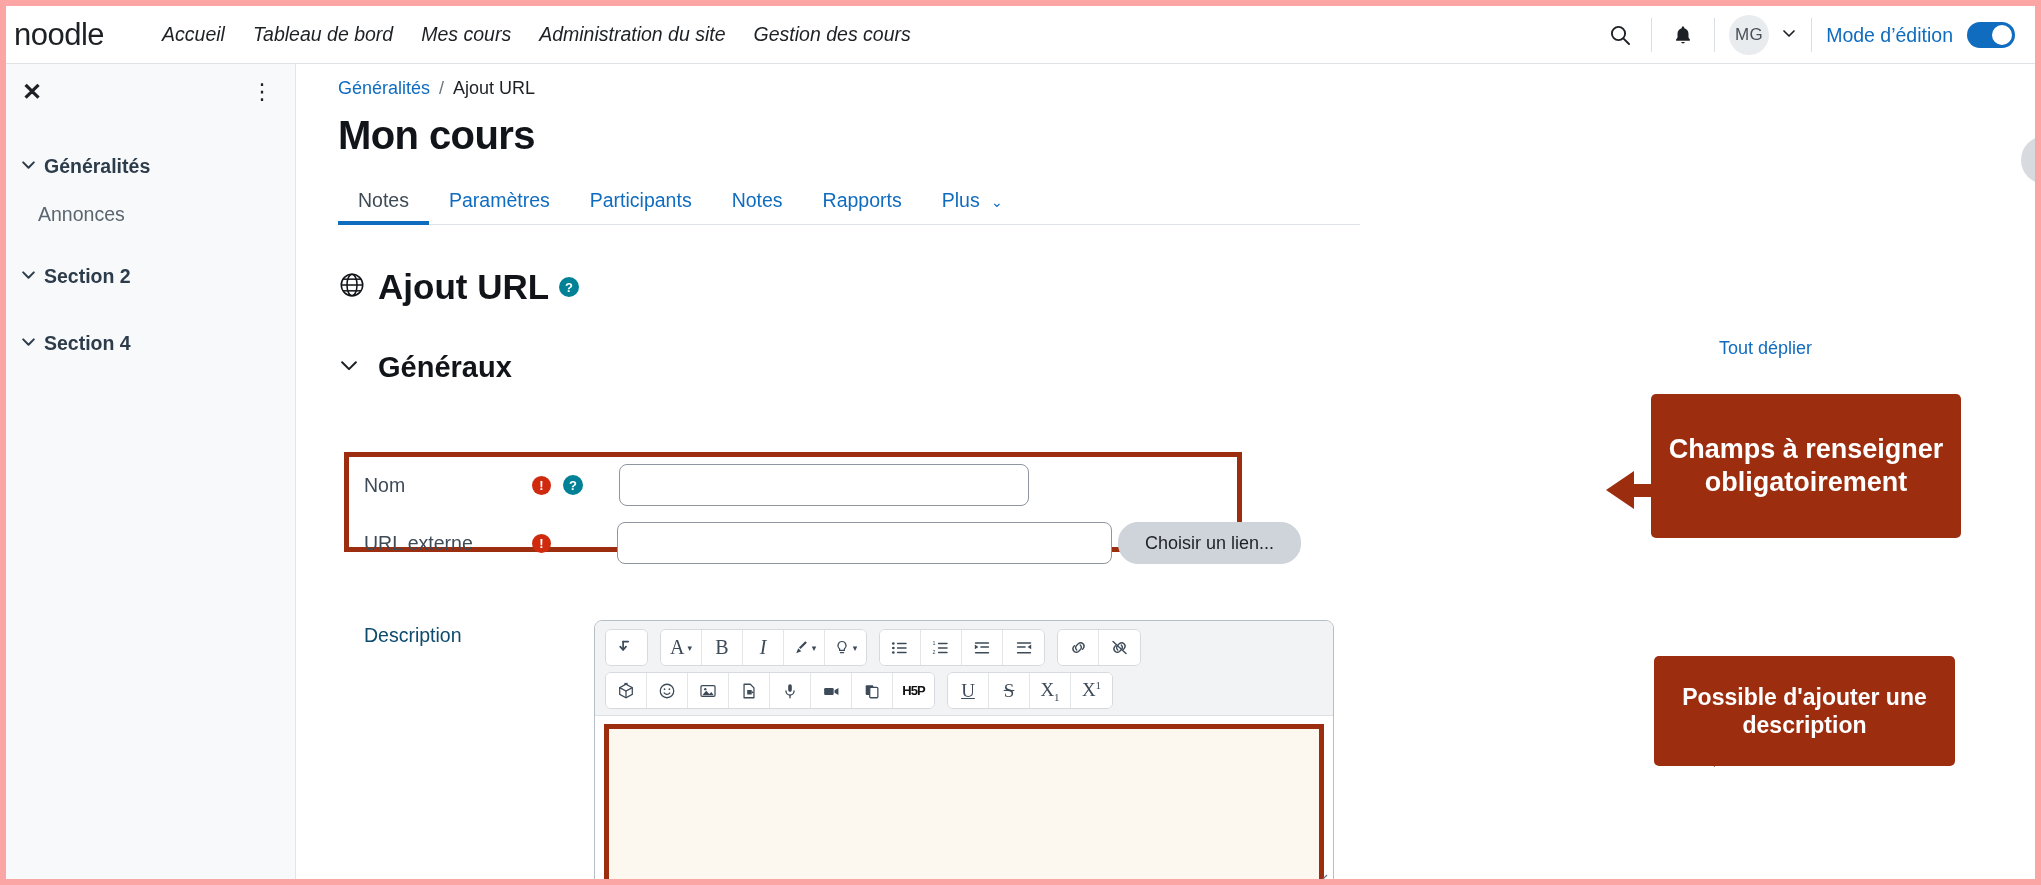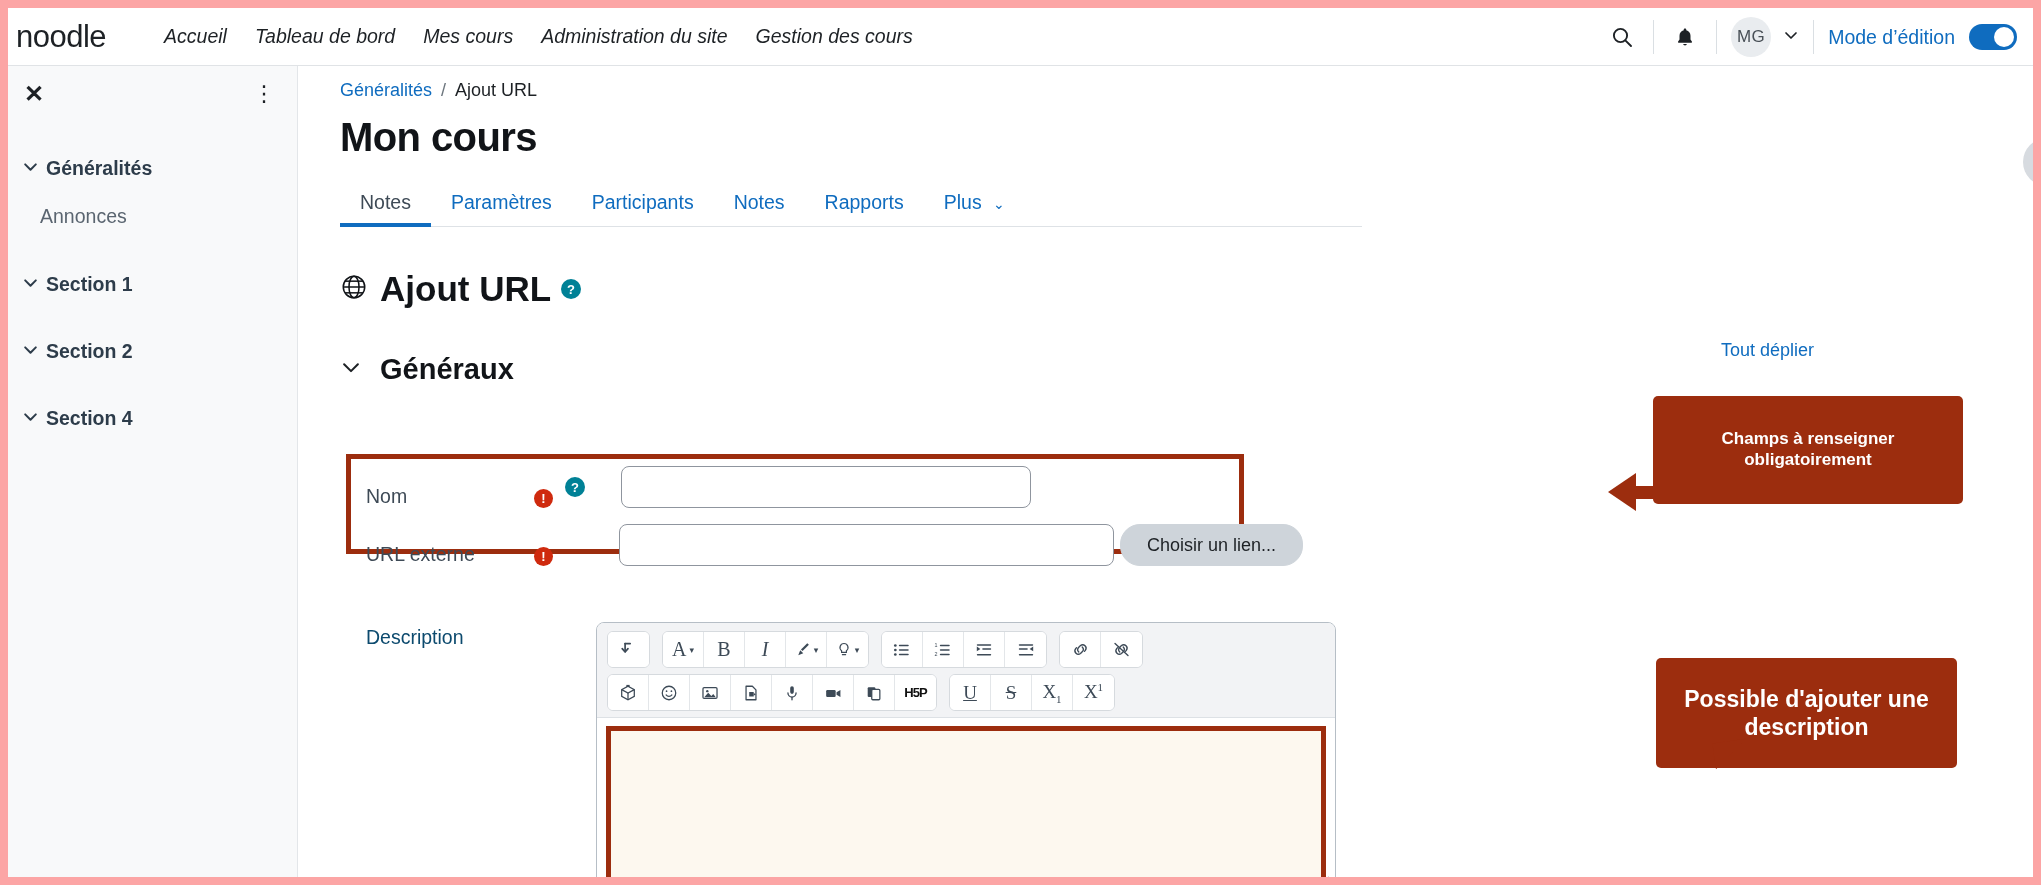--- a/index.html
+++ b/index.html
@@ -6,21 +6,21 @@
   html, body {
     width: 2041px; height: 885px;
     font-family: "Liberation Sans", sans-serif;
     background: #ffffff;
     overflow: hidden;
   }
   #frame {
     position: relative;
     width: 2041px; height: 885px;
     background: #ffffff;
-    border: 8px solid #fca5a5;
+    border: 6px solid #fca5a5;
     overflow: hidden;
   }
 
   
   .navbar {
     position: absolute; top: 0; left: 0;
     width: 2041px; height: 58px;
     background: #ffffff;
     border-bottom: 1px solid #e0e3e6;
     display: flex; align-items: center;
@@ -165,21 +165,21 @@
   .req-box {
     position: absolute; left: 48px; top: 388px;
     width: 898px; height: 100px;
     border: 5px solid #9c2d0e;
     background: transparent;
     pointer-events: none;
   }
 
   .field-row {
     position: absolute; left: 68px;
-    display: flex; align-items: flex-end;
+    display: flex; align-items: center;
   }
   .field-label {
     font-size: 19.5px; color: #3e4a56;
     width: 168px; flex-shrink: 0;
   }
   .req-mark {
     width: 19px; height: 19px; border-radius: 50%;
     background: #cf2a0e; color: #fff;
     display: inline-flex; align-items: center; justify-content: center;
     font-size: 13px; font-weight: 700; cursor: pointer; flex-shrink: 0;
@@ -266,22 +266,22 @@
   .callout {
     position: absolute;
     background: #9c2d0e; color: #ffffff;
     font-weight: 700; text-align: center;
     border-radius: 5px;
     display: flex; align-items: center; justify-content: center;
     z-index: 40; line-height: 1.22;
   }
   #callout1 {
     left: 1645px; top: 388px;
-    width: 310px; height: 108px;
-    font-size: 17px; padding: 0 8px;
+    width: 310px; height: 144px;
+    font-size: 27px; padding: 0 8px;
   }
   #callout2 {
     left: 1648px; top: 650px;
     width: 301px; height: 110px;
     font-size: 23px; padding: 0 10px;
   }
   .arrow1 {
     position: absolute; left: 1600px; top: 465px;
     width: 0; height: 0; z-index: 41;
     border-top: 19px solid transparent;
@@ -354,28 +354,20 @@
       <span class="chev">
         <svg width="17" height="17" viewBox="0 0 16 16" fill="none" stroke="#2d3c4a" stroke-width="1.9">
             <polyline points="3,6 8,11 13,6" stroke-linecap="round" stroke-linejoin="round"></polyline>
           </svg>
       </span>
       <span class="lbl">Généralités</span>
     </div>
 
     <div class="sb-sub">Annonces</div>
 
-    <div class="sb-item" style="margin-top:20px;">
-      <span class="chev">
-        <svg width="17" height="17" viewBox="0 0 16 16" fill="none" stroke="#2d3c4a" stroke-width="1.9">
-            <polyline points="3,6 8,11 13,6" stroke-linecap="round" stroke-linejoin="round"></polyline>
-          </svg>
-      </span>
-      <span class="lbl">Section 1</span>
-    </div>
 
     <div class="sb-item" style="margin-top:14px;">
       <span class="chev">
         <svg width="17" height="17" viewBox="0 0 16 16" fill="none" stroke="#2d3c4a" stroke-width="1.9">
             <polyline points="3,6 8,11 13,6" stroke-linecap="round" stroke-linejoin="round"></polyline>
           </svg>
       </span>
       <span class="lbl">Section 2</span>
     </div>
 

